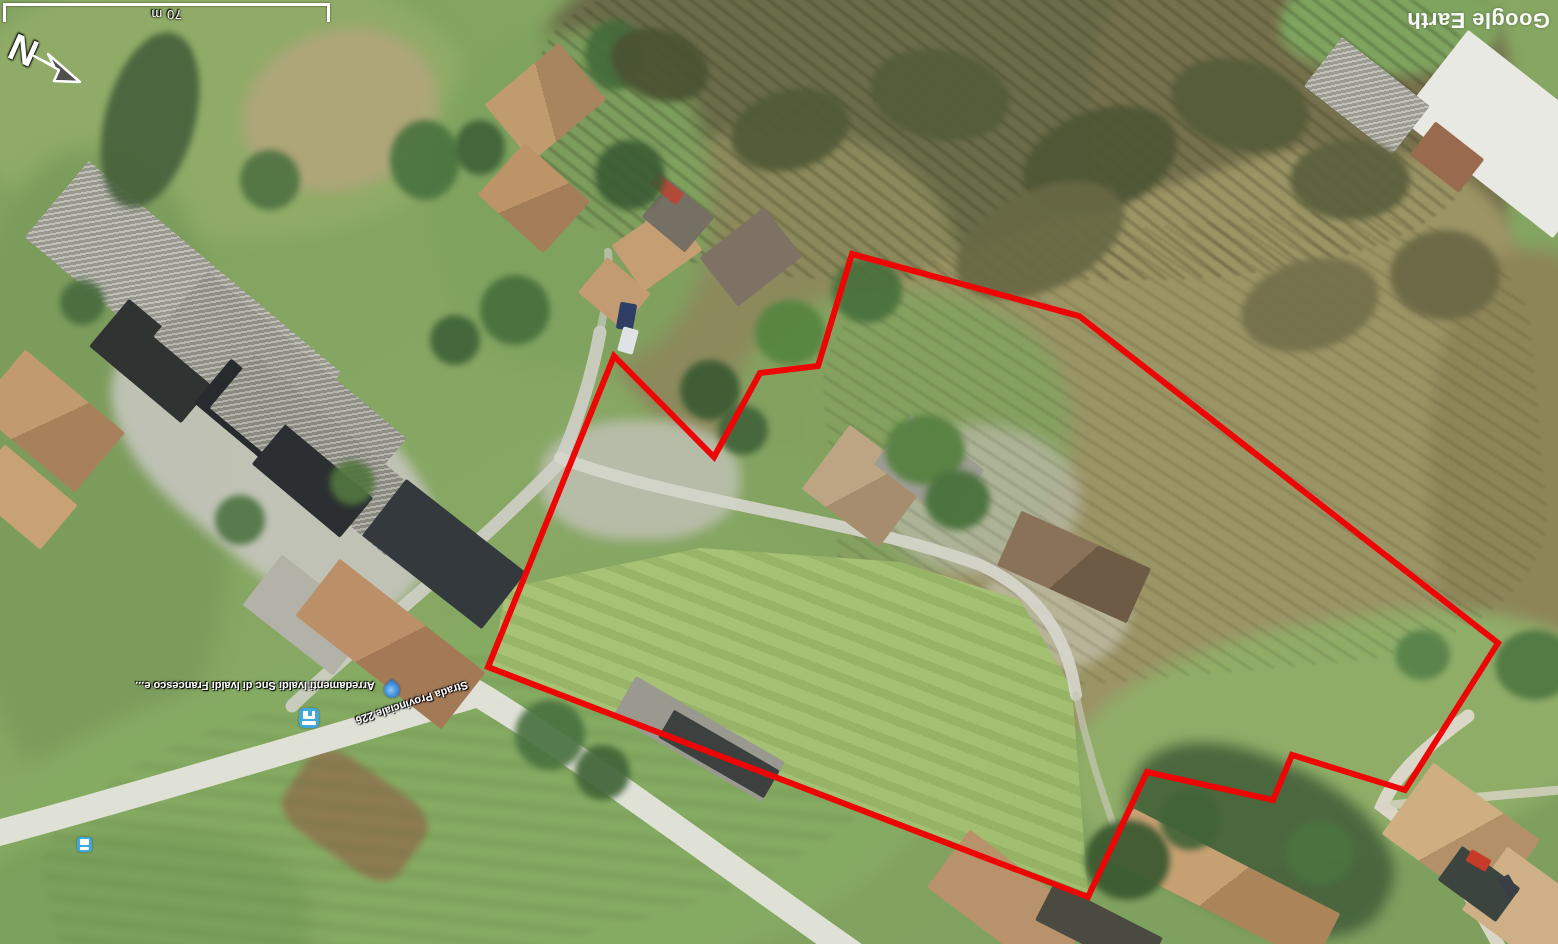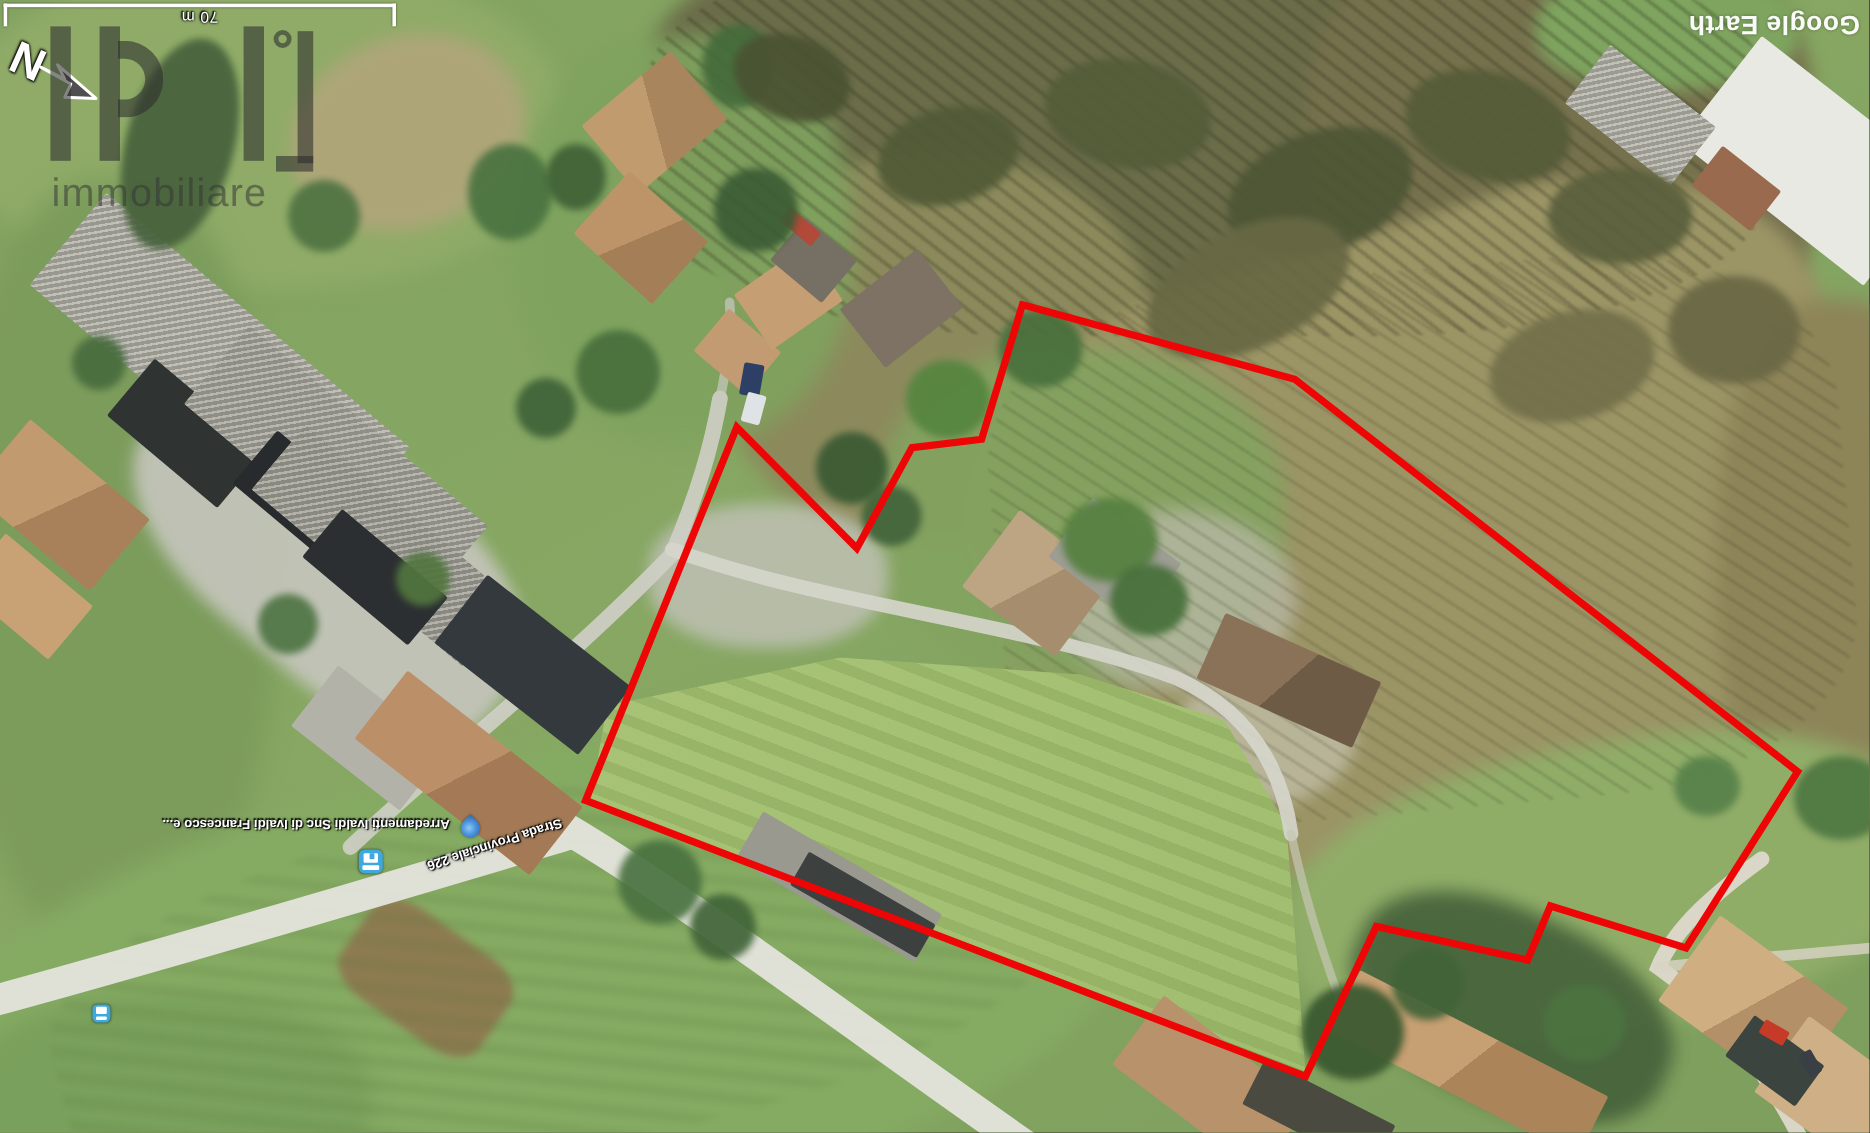--- a/index.html
+++ b/index.html
@@ -225,30 +225,20 @@
     <span>70 m</span>
   </div>
 
   <div class="ui compass">
     <span class="n">N</span>
     <svg width="70" height="55" viewBox="0 0 70 55">
       <polygon points="6,8 26,18 20,6 52,34 26,33 31,22" fill="#4f4f4f" stroke="#fff" stroke-width="2.5" stroke-linejoin="round"></polygon>
     </svg>
   </div>
 
-  <div class="ui ipilogo">
-    <div class="bar" style="left:2px;top:2px;width:17px;height:112px"></div>
-    <div class="bar" style="left:43px;top:2px;width:17px;height:112px"></div>
-    <div class="bowl"></div>
-    <div class="bar" style="left:163px;top:2px;width:17px;height:112px"></div>
-    <div class="bar" style="left:208px;top:6px;width:13px;height:110px"></div>
-    <div class="bar" style="left:190px;top:110px;width:31px;height:13px"></div>
-    <div class="ring"></div>
-    <div class="sub">immobiliare</div>
-  </div>
 
   <div class="ui ge-mark">Google Earth</div>
 
   <div class="ui map-label biz-label">Arredamenti Ivaldi Snc di Ivaldi Francesco e...</div>
   <div class="ui map-label road-label">Strada Provinciale 226</div>
 
   <div class="ui pin"></div>
   <div class="ui poi poi-store">
     <div class="awning"></div>
     <div class="body">

